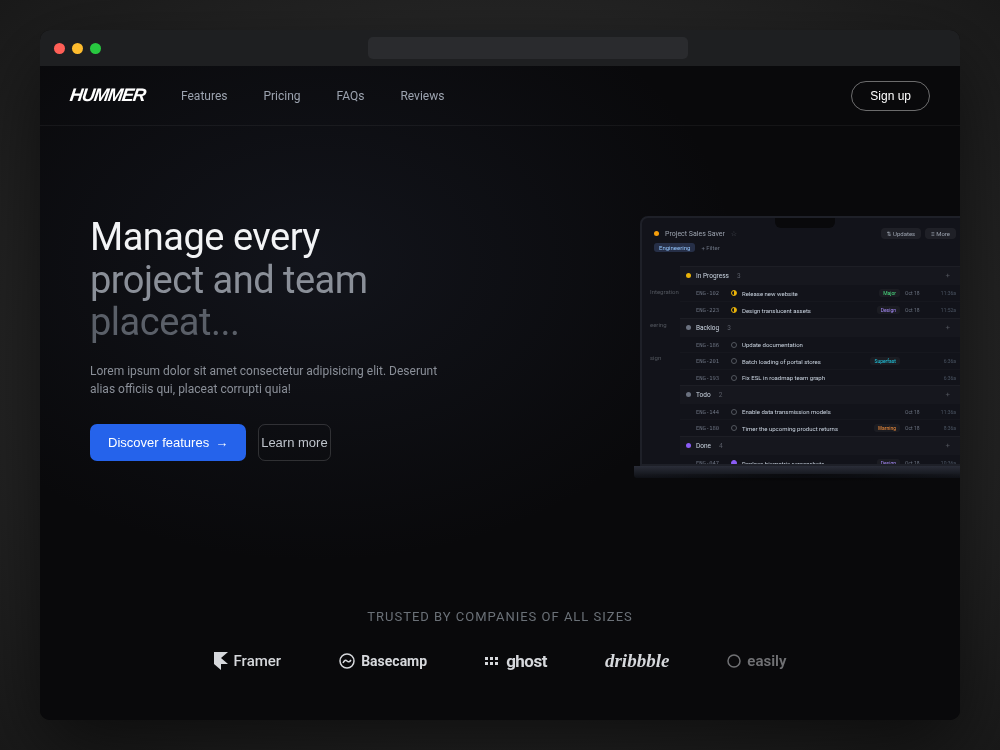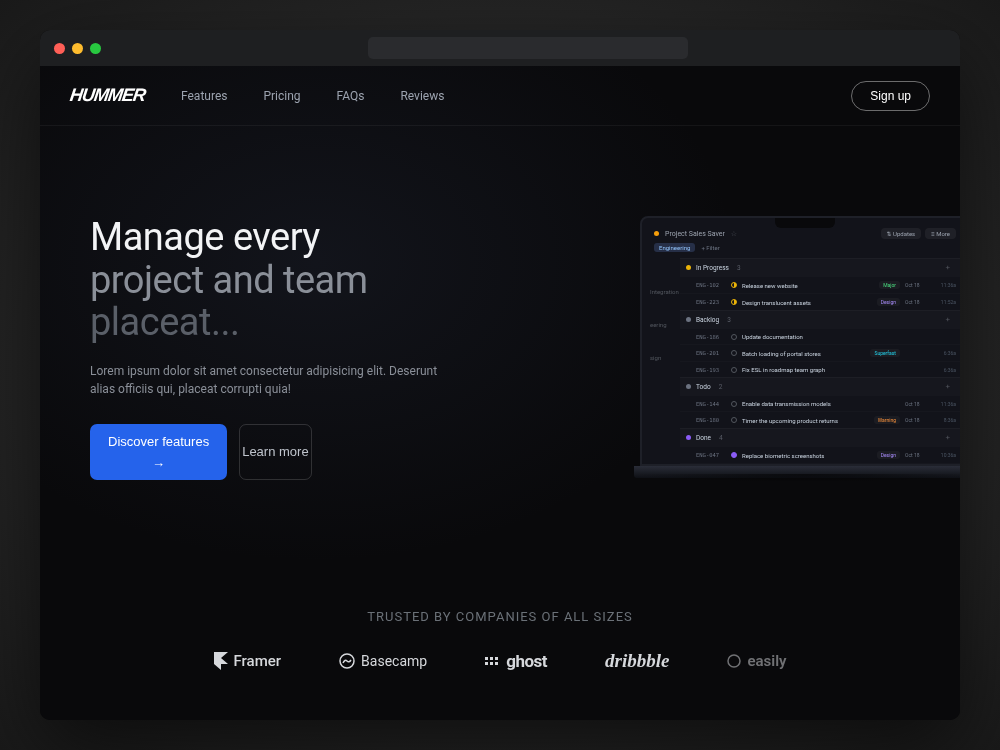--- a/index.html
+++ b/index.html
@@ -123,21 +123,20 @@
     background: #2563eb;
     color: #fff;
     border: none;
     border-radius: 7px;
     padding: 10px 18px;
     font-size: 13px;
     cursor: pointer;
     display: flex;
     align-items: center;
     gap: 6px;
-    flex-direction: column;
   }
   .btn-secondary {
     background: transparent;
     border: 1px solid rgba(255,255,255,0.15);
     color: #bfc4cc;
     border-radius: 7px;
     padding: 10px 2px;
     font-size: 13px;
     cursor: pointer;
   }
@@ -202,21 +201,21 @@
     left: 8px;
     top: 70px;
     display: flex;
     flex-direction: column;
     gap: 26px;
     font-size: 6px;
     color: #52565e;
   }
 
   .task-list {
-    margin-top: 4px;
+    margin-top: 12px;
     margin-left: 32px;
     display: flex;
     flex-direction: column;
     gap: 0;
   }
   .section-head {
     display:flex;align-items:center;gap:5px;
     font-size: 6.5px;
     color: #cbd5e1;
     padding: 4px 6px;
@@ -285,21 +284,21 @@
     gap: 58px;
   }
   .brand {
     color: #d6d8dc;
     display: flex;
     align-items: center;
     gap: 6px;
     font-size: 16px;
   }
   .brand.framer { font-weight:500; font-size:15px; }
-  .brand.basecamp { font-weight:400; font-size:14px; }
+  .brand.basecamp { font-weight:700; font-size:14px; }
   .brand.ghost { font-weight:700; font-size:17px; letter-spacing:-0.5px; }
   .brand.dribbble { font-family: cursive; font-size:19px; font-style:italic; font-weight:600; }
   .brand.conte { font-weight:600; font-size:15px; opacity:0.5; }
   .ghost-dots { display:inline-flex; flex-direction:column; gap:2px; margin-right:2px;}
   .ghost-dots span{display:flex;gap:2px;}
   .ghost-dots i{width:3px;height:3px;background:#d6d8dc;}
 </style>
 </head>
 <body>
 

